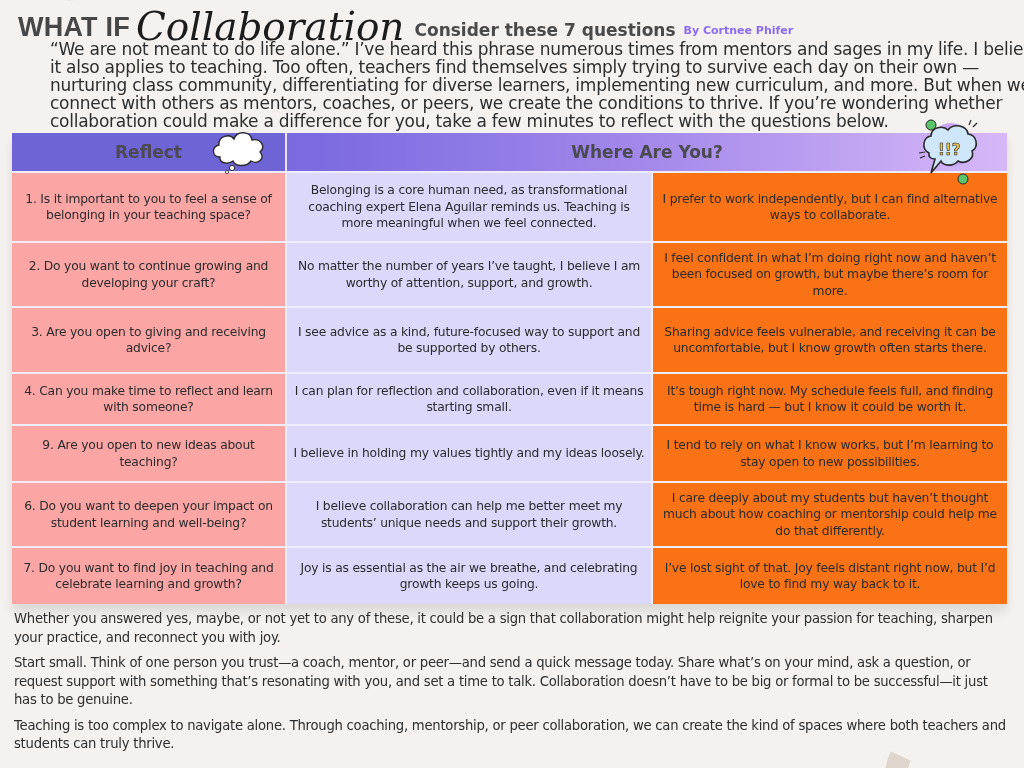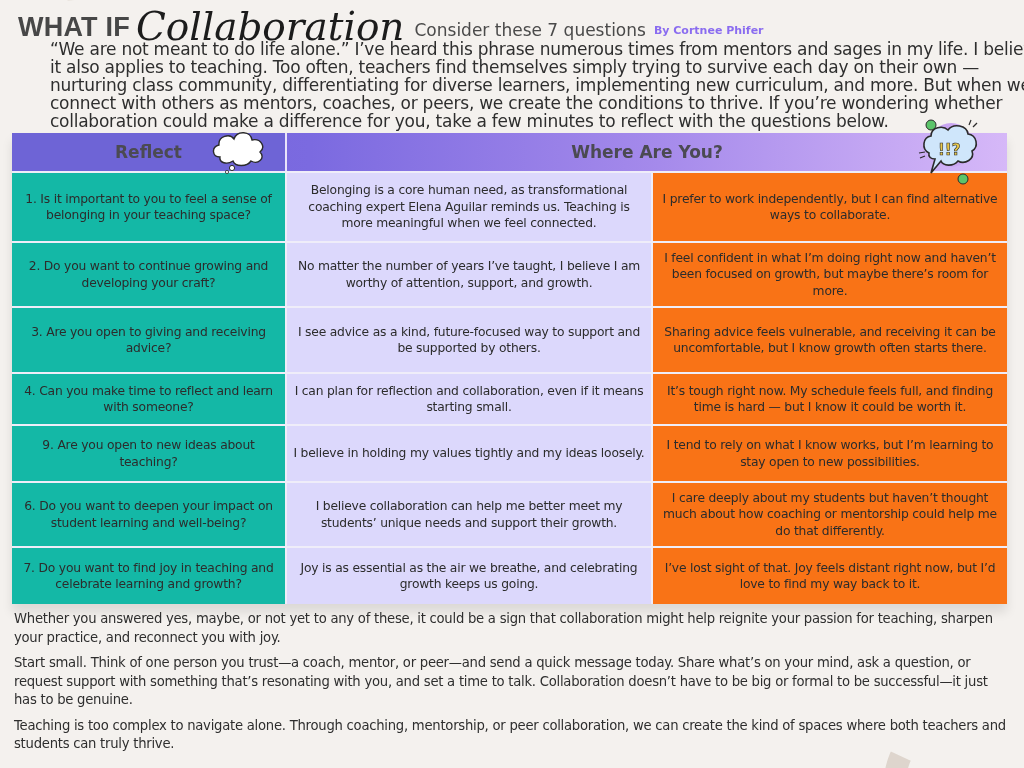--- a/index.html
+++ b/index.html
@@ -26,21 +26,21 @@
   .t-main {
     font-family: "Liberation Sans", sans-serif; font-weight: bold;
     font-size: 27px; color: #474747; letter-spacing: 0.2px; line-height: 30px;
   }
   .t-script {
     font-family: "DejaVu Serif", serif; font-style: italic;
     font-size: 39px; color: #1c1c1c; margin: 0 6px; line-height: 30px;
     font-weight: normal;
   }
   .t-sub {
-    font-family: "DejaVu Sans", sans-serif; font-weight: normal;
+    font-family: "DejaVu Sans", sans-serif; font-weight: bold;
     font-size: 17px; color: #4a4a4a; margin-left: 4px; line-height: 24px; margin-top: 12px;
   }
   .t-author {
     font-family: "DejaVu Sans", sans-serif; font-weight: bold;
     font-size: 11px; color: #8a6cf0; margin-left: 8px; line-height: 22px; text-align: center;
   }
 
   .intro {
     position: absolute; left: 14px; top: 40px; width: 1000px;
     font-size: 17px; line-height: 18px; color: #2e2e2e;
@@ -65,21 +65,21 @@
 
   .trow {
     display: grid; grid-template-columns: 275px 366px 354px;
     border-top: 2px solid #efedf9;
   }
   .td {
     font-size: 12.3px; line-height: 16.5px; text-align: center;
     display: flex; align-items: center; justify-content: center;
     padding: 0 6px; color: #2c2c2c; letter-spacing: -0.2px;
   }
-  .td.c1 { background: #14b8a6; border-right: 2px solid #efedf9; }
+  .td.c1 { background: #fca5a5; border-right: 2px solid #efedf9; }
   .td.c2 { background: #dcd8fc; border-right: 2px solid #efedf9; }
   .td.c3 { background: #f97316; }
 
   .cloud-icon { position: absolute; left: 196px; top: -6px; width: 62px; height: 48px; }
   .bubble-icon { position: absolute; left: 628px; top: -14px; width: 72px; height: 70px; }
 
   .outro {
     position: absolute; left: 14px; top: 610px; width: 1000px;
     font-size: 13.2px; line-height: 18.5px; color: #2e2e2e; letter-spacing: -0.25px;
   }

